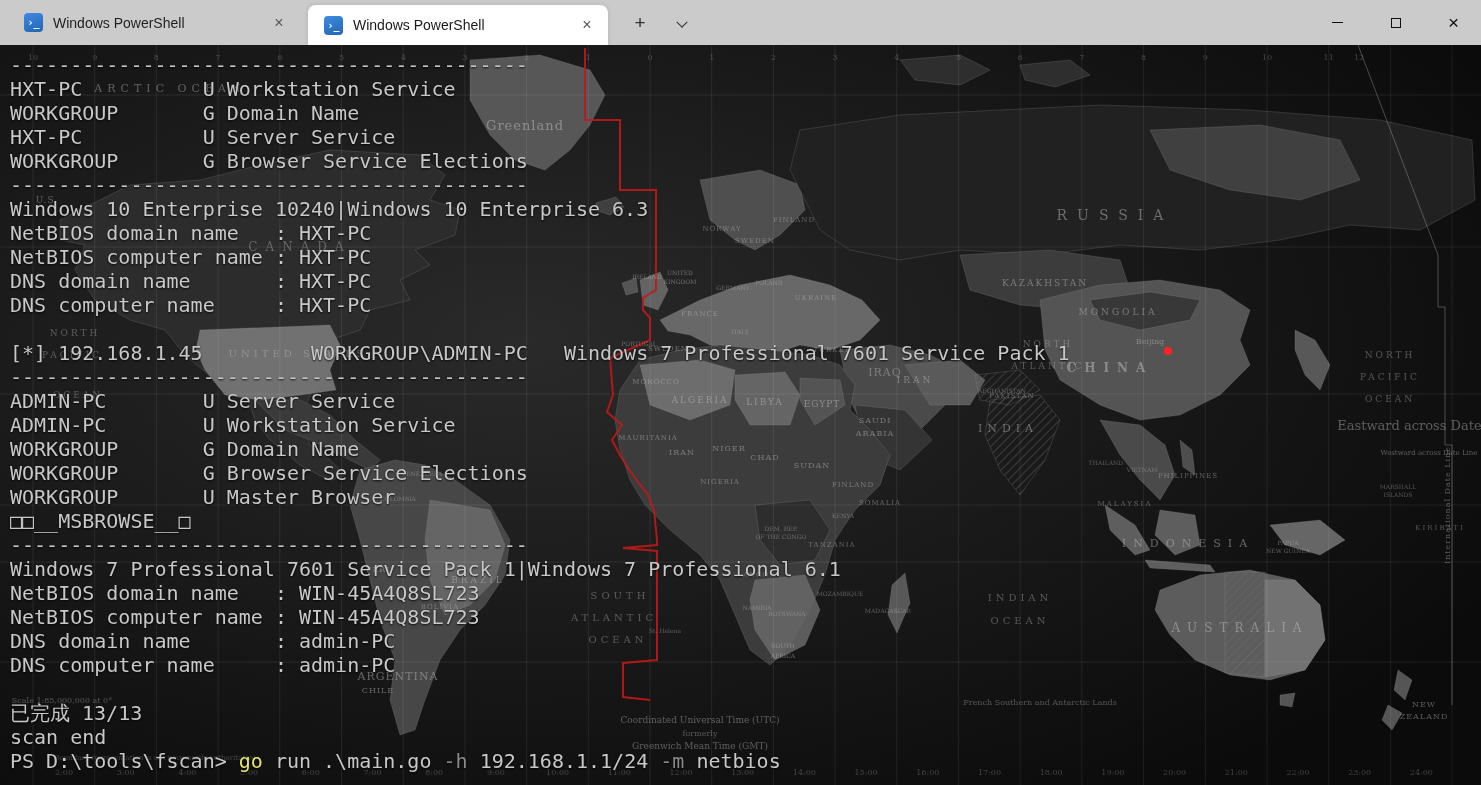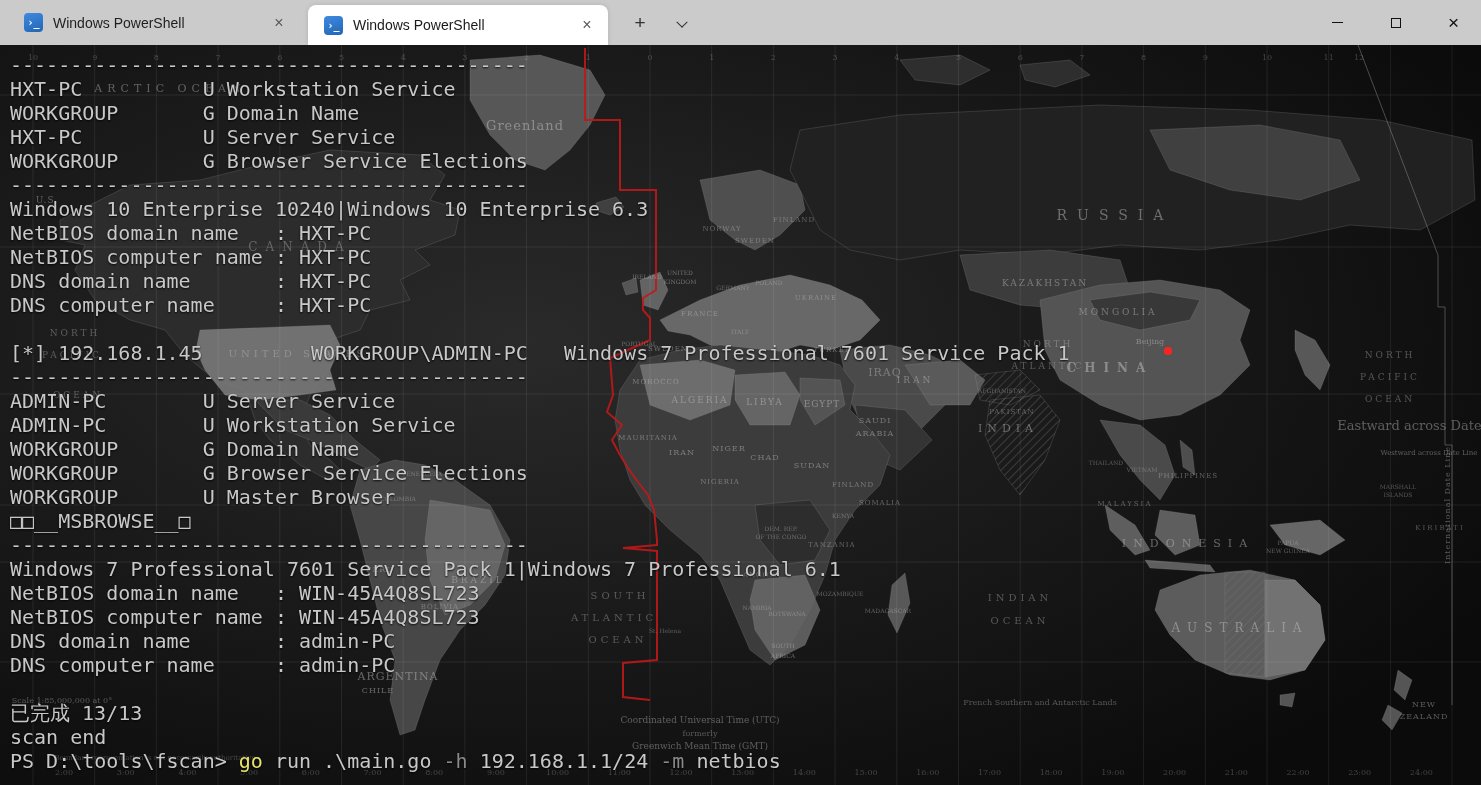--- a/index.html
+++ b/index.html
@@ -261,21 +261,21 @@
       <div class="map-label" style="left: 757px; top: 562px; font-size: 6px; letter-spacing: 0px; opacity: 0.45;">NAMIBIA</div>
       <div class="map-label" style="left: 787px; top: 568px; font-size: 6px; letter-spacing: 0px; opacity: 0.45;">BOTSWANA</div>
       <div class="map-label" style="left: 783px; top: 600px; font-size: 6px; letter-spacing: 0px; opacity: 0.5;">SOUTH</div>
       <div class="map-label" style="left: 783px; top: 610px; font-size: 6px; letter-spacing: 0px; opacity: 0.5;">AFRICA</div>
       <div class="map-label" style="left: 888px; top: 565px; font-size: 6px; letter-spacing: 0px; opacity: 0.45;">MADAGASCAR</div>
       <div class="map-label" style="left: 875px; top: 375px; font-size: 8px; letter-spacing: 1px; opacity: 0.5;">SAUDI</div>
       <div class="map-label" style="left: 875px; top: 388px; font-size: 8px; letter-spacing: 1px; opacity: 0.5;">ARABIA</div>
       <div class="map-label" style="left: 885px; top: 327px; font-size: 11px; letter-spacing: 1px; opacity: 0.45;">IRAQ</div>
       <div class="map-label" style="left: 915px; top: 335px; font-size: 9px; letter-spacing: 3px; opacity: 0.5;">IRAN</div>
       <div class="map-label" style="left: 1002px; top: 345px; font-size: 6px; letter-spacing: 0px; opacity: 0.45;">AFGHANISTAN</div>
-      <div class="map-label" style="left: 1012px; top: 367px; font-size: 7px; letter-spacing: 1px; opacity: 0.45;">PAKISTAN</div>
+      <div class="map-label" style="left: 1012px; top: 351px; font-size: 7px; letter-spacing: 1px; opacity: 0.45;">PAKISTAN</div>
       <div class="map-label" style="left: 380px; top: 524px; font-size: 8px; letter-spacing: 1px; opacity: 0.5;">PERU</div>
       <div class="map-label" style="left: 478px; top: 535px; font-size: 9px; letter-spacing: 3px; opacity: 0.5;">BRAZIL</div>
       <div class="map-label" style="left: 440px; top: 562px; font-size: 7px; letter-spacing: 1px; opacity: 0.45;">BOLIVIA</div>
       <div class="map-label" style="left: 398px; top: 631px; font-size: 11px; letter-spacing: 1px; opacity: 0.5;">ARGENTINA</div>
       <div class="map-label" style="left: 378px; top: 645px; font-size: 8px; letter-spacing: 1px; opacity: 0.5;">CHILE</div>
       <div class="map-label" style="left: 422px; top: 428px; font-size: 6px; letter-spacing: 0px; opacity: 0.45;">VENEZUELA</div>
       <div class="map-label" style="left: 398px; top: 453px; font-size: 6px; letter-spacing: 0px; opacity: 0.45;">COLOMBIA</div>
       <div class="map-label" style="left: 620px; top: 550px; font-size: 10px; letter-spacing: 4px; opacity: 0.4;">SOUTH</div>
       <div class="map-label" style="left: 614px; top: 572px; font-size: 10px; letter-spacing: 4px; opacity: 0.4;">ATLANTIC</div>
       <div class="map-label" style="left: 618px; top: 594px; font-size: 10px; letter-spacing: 4px; opacity: 0.4;">OCEAN</div>

